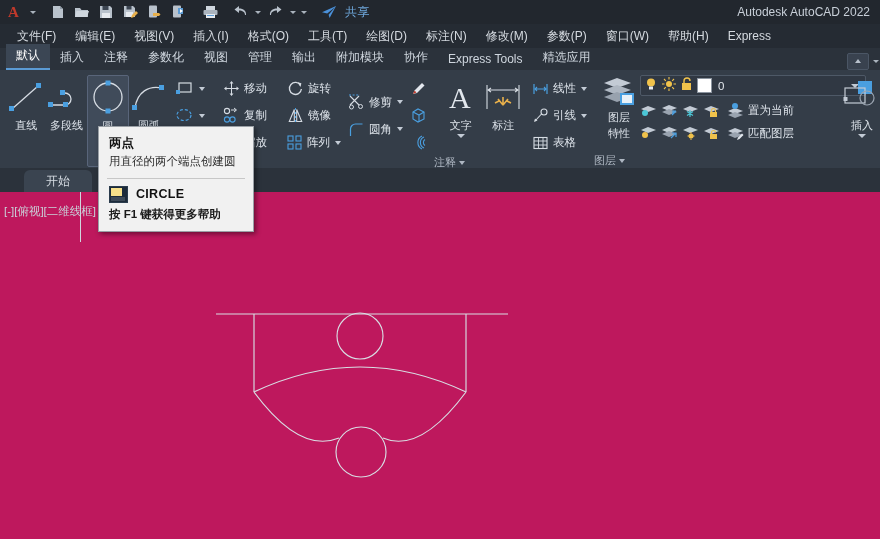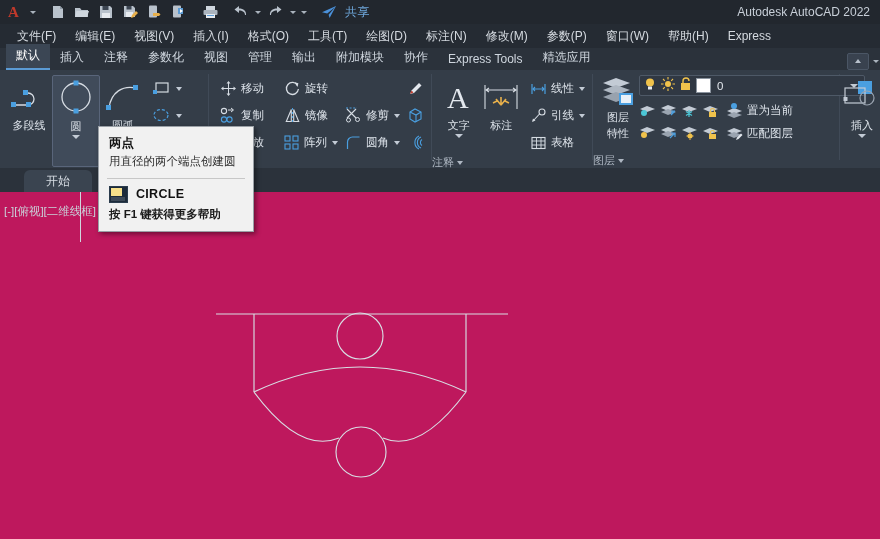--- a/index.html
+++ b/index.html
@@ -298,20 +298,30 @@
           <i></i>
         </div>
     </div>
   </div>
 
   <div class="ribbon">
 
     <div class="panel" style="width:212px">
       <div class="panel-body">
 
+        <div class="bigbtn">
+          <span class="ic">
+            <svg width="38" height="36" viewBox="0 0 38 36">
+              <line x1="5" y1="30" x2="31" y2="7" stroke="#d6dce3" stroke-width="1.3"></line>
+              <rect x="2" y="27" width="5" height="5" fill="#4a9fe0"></rect>
+              <rect x="29" y="4" width="5" height="5" fill="#4a9fe0"></rect>
+            </svg>
+          </span>
+          <span class="tx">直线</span>
+        </div>
 
         <div class="bigbtn">
           <span class="ic">
             <svg width="40" height="36" viewBox="0 0 40 36">
               <path d="M5 26h14a6 6 0 0 0 0-12h-3" fill="none" stroke="#d6dce3" stroke-width="1.3"></path>
               <rect x="2" y="23" width="5" height="5" fill="#4a9fe0"></rect>
               <rect x="14" y="11" width="5" height="5" fill="#4a9fe0"></rect>
               <rect x="17" y="23" width="5" height="5" fill="#4a9fe0"></rect>
             </svg>
           </span>
@@ -364,21 +374,21 @@
       </div>
       <div class="panel-label">
         <span>绘图</span>
           <i></i>
       </div>
     </div>
 
     <div class="psep"></div>
 
     <div class="panel" style="width:222px">
-      <div class="panel-body" style="align-items:flex-end">
+      <div class="panel-body" style="align-items:center">
         <div class="smallcol" style="width:72px">
           <div class="smallbtn">
             <span class="iconwrap">
               <svg width="17" height="17" viewBox="0 0 17 17">
                 <path d="M8.5 1l2 2.5h-4zM8.5 16l2-2.5h-4zM1 8.5l2.5-2v4zM16 8.5l-2.5-2v4zM8 3.5h1v10H8zM3.5 8h10v1h-10z" fill="#d6dce3"></path>
               </svg>
             </span>
             <span class="tx">移动</span>
           </div>
           <div class="smallbtn">

